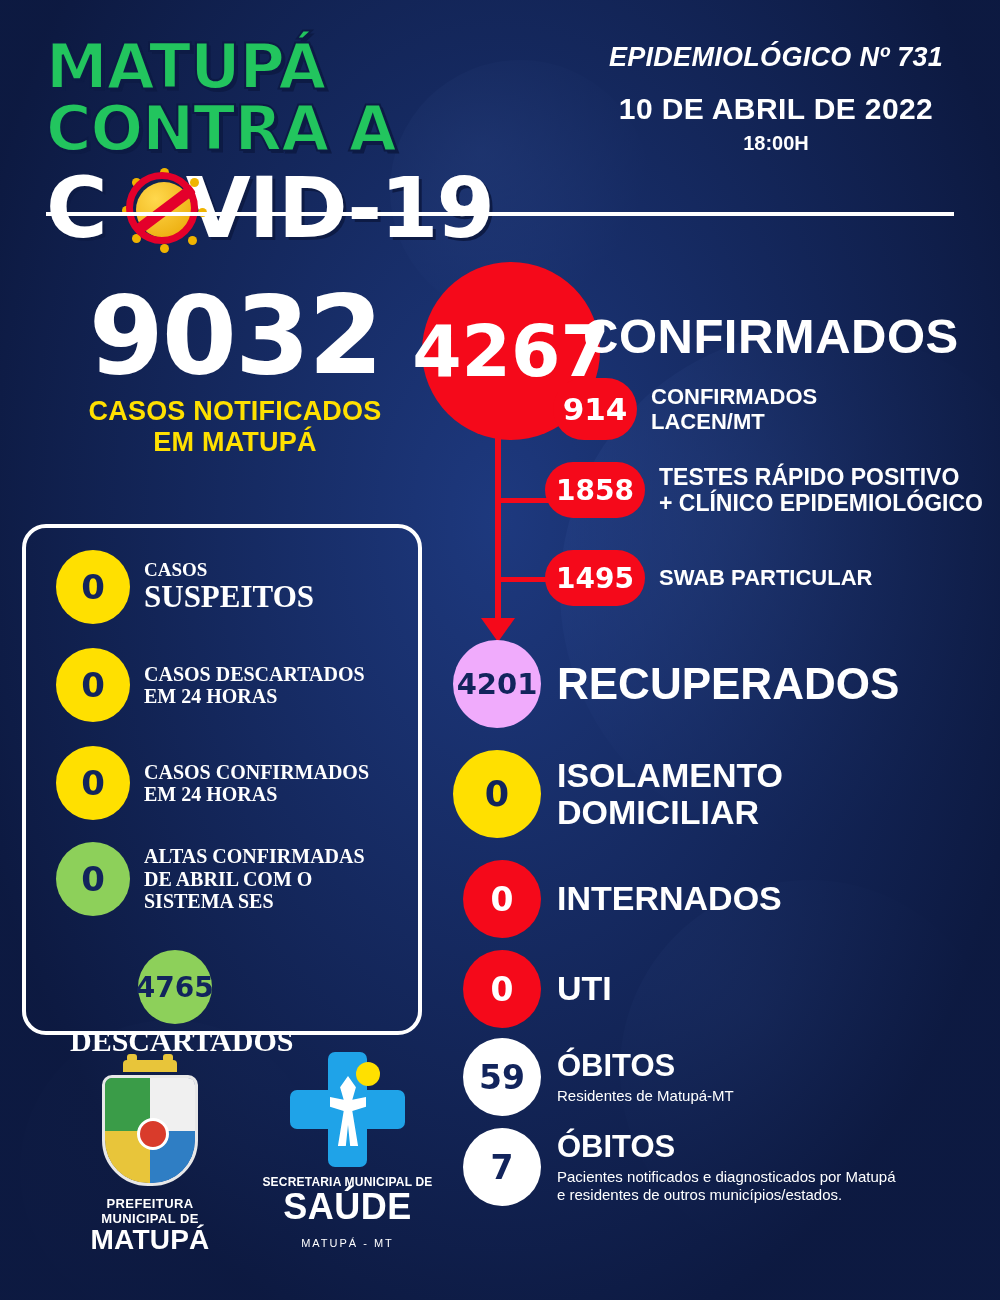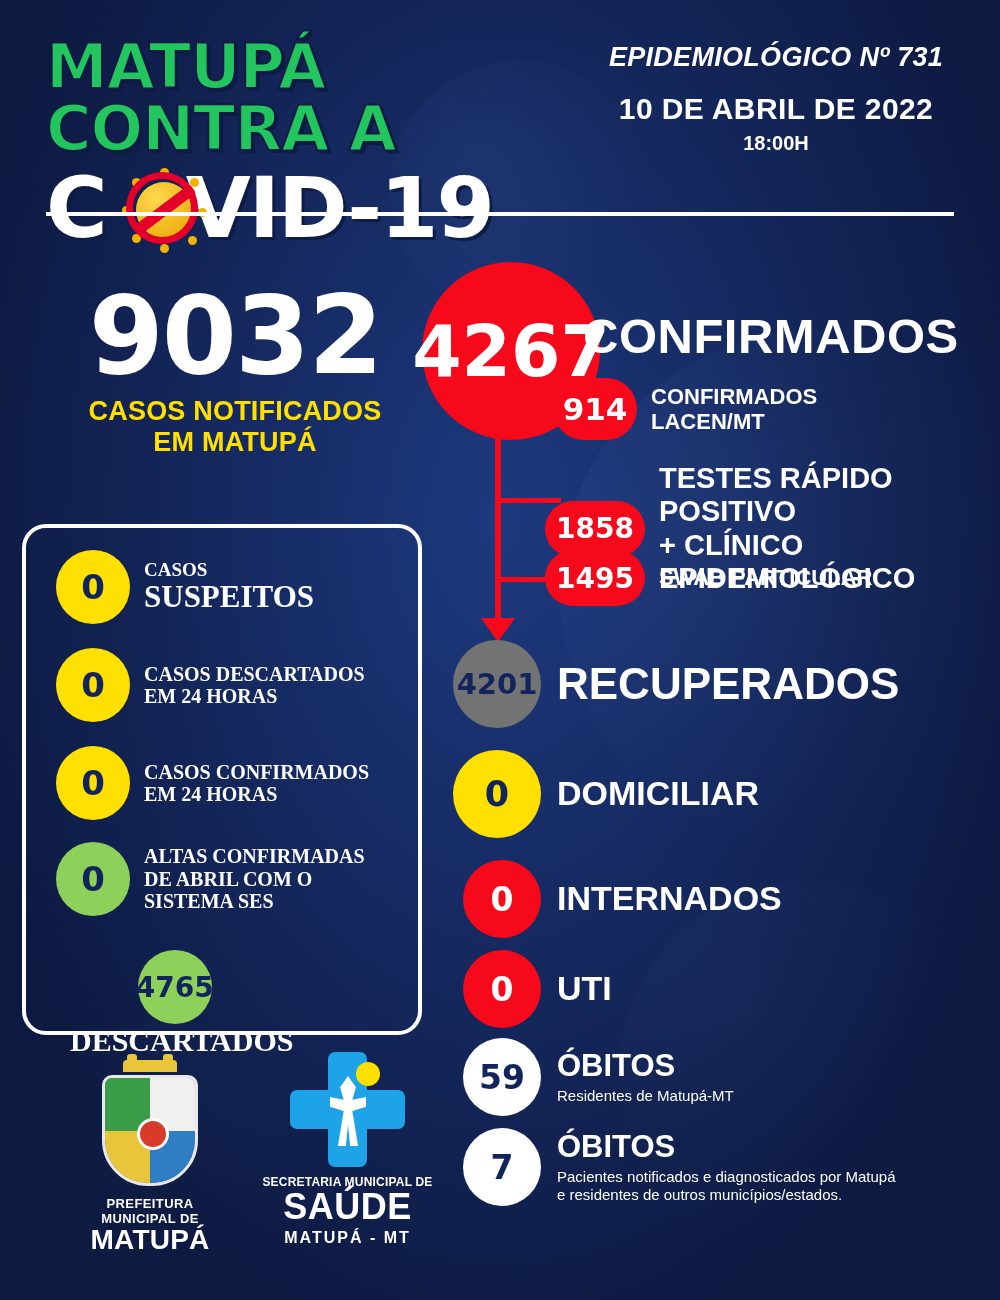--- a/index.html
+++ b/index.html
@@ -147,21 +147,21 @@
   .cross{position:relative;width:115px;height:115px;margin:0 auto;}
   .cross .v{position:absolute;left:38px;top:0;width:39px;height:115px;background:#1fa3e8;border-radius:7px;}
   .cross .h{position:absolute;left:0;top:38px;width:115px;height:39px;background:#1fa3e8;border-radius:7px;}
   .cross .person{
     position:absolute;left:40px;top:24px;width:36px;height:70px;background:#ffffff;
     clip-path:polygon(50% 0%,72% 16%,62% 34%,100% 30%,100% 44%,62% 50%,78% 100%,56% 100%,50% 70%,44% 100%,22% 100%,38% 50%,0 44%,0 30%,38% 34%,28% 16%);
   }
   .cross .head{position:absolute;left:66px;top:10px;width:24px;height:24px;border-radius:50%;background:#ffe000;}
   .saude .s1{font-size:12px;font-weight:bold;margin-top:8px;letter-spacing:.2px;}
   .saude .s2{font-size:36px;font-weight:bold;line-height:1;letter-spacing:.5px;}
-  .saude .s3{font-size:16px;font-weight:bold;margin-top:4px;letter-spacing:2px;}
+  .saude .s3{font-size:11px;font-weight:normal;margin-top:12px;letter-spacing:2px;}
 </style>
 </head>
 <body>
 
 <div class="page">
 
   <div class="bg-layer">
     <div class="bg-blob b1"></div>
     <div class="bg-blob b2"></div>
     <div class="bg-blob b3"></div>
@@ -261,39 +261,40 @@
     <div class="sub-row" style="left:148px;top:128px;">
       <span class="pill" style="width:84px;height:62px;font-size:31px;">914</span>
       <span class="t" style="font-size:22px;">
         <span style="display:block;">CONFIRMADOS</span>
         <span style="display:block;">LACEN/MT</span>
       </span>
     </div>
 
     <div class="sub-row" style="left:140px;top:212px;">
       <span class="pill" style="width:100px;height:56px;font-size:28px;">1858</span>
-      <span class="t" style="font-size:29px;">
+      <span class="t" style="font-size:23px;">
         <span style="display:block;">TESTES RÁPIDO POSITIVO</span>
         <span style="display:block;">+ CLÍNICO EPIDEMIOLÓGICO</span>
       </span>
     </div>
 
     <div class="sub-row" style="left:140px;top:300px;">
       <span class="pill" style="width:100px;height:56px;font-size:28px;">1495</span>
       <span class="t" style="font-size:22px;">SWAB PARTICULAR</span>
     </div>
 
     <div class="stat" style="left:48px;top:390px;">
-      <span class="sc" style="width:88px;height:88px;background:#737373;color:#12245c;font-size:29px;">4201</span>
+      <span class="sc" style="width:88px;height:88px;background:#f0abfc;color:#12245c;font-size:29px;">4201</span>
       <span class="st" style="font-size:44px;">RECUPERADOS</span>
     </div>
 
     <div class="stat" style="left:48px;top:500px;">
       <span class="sc" style="width:88px;height:88px;background:#ffe000;color:#12245c;font-size:35px;">0</span>
       <span class="st" style="font-size:34px;">
+        <span style="display:block;">ISOLAMENTO</span>
         <span style="display:block;">DOMICILIAR</span>
       </span>
     </div>
 
     <div class="stat" style="left:58px;top:610px;">
       <span class="sc" style="width:78px;height:78px;background:#f5091a;color:#ffffff;font-size:33px;">0</span>
       <span class="st" style="font-size:34px;">INTERNADOS</span>
     </div>
 
     <div class="stat" style="left:58px;top:700px;">

